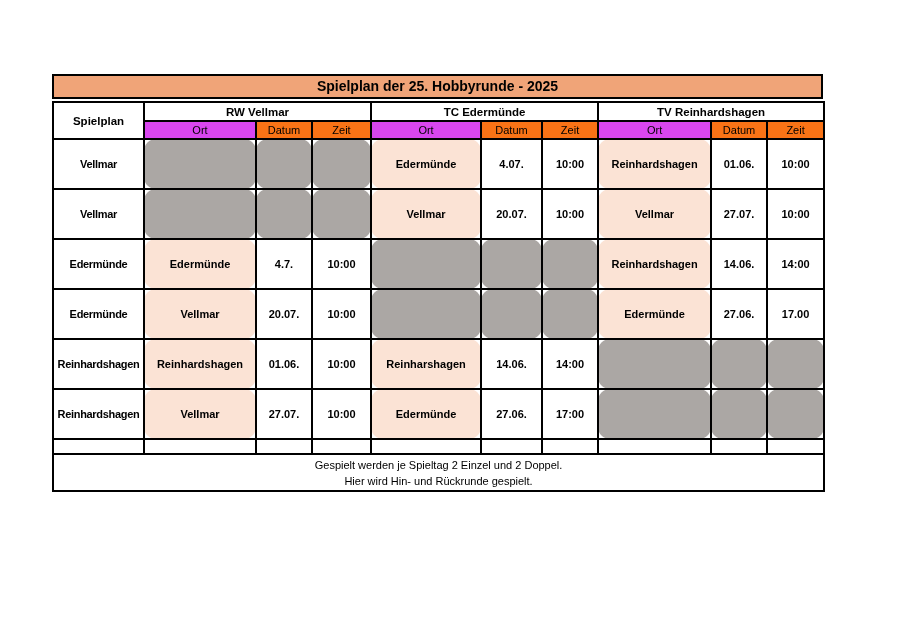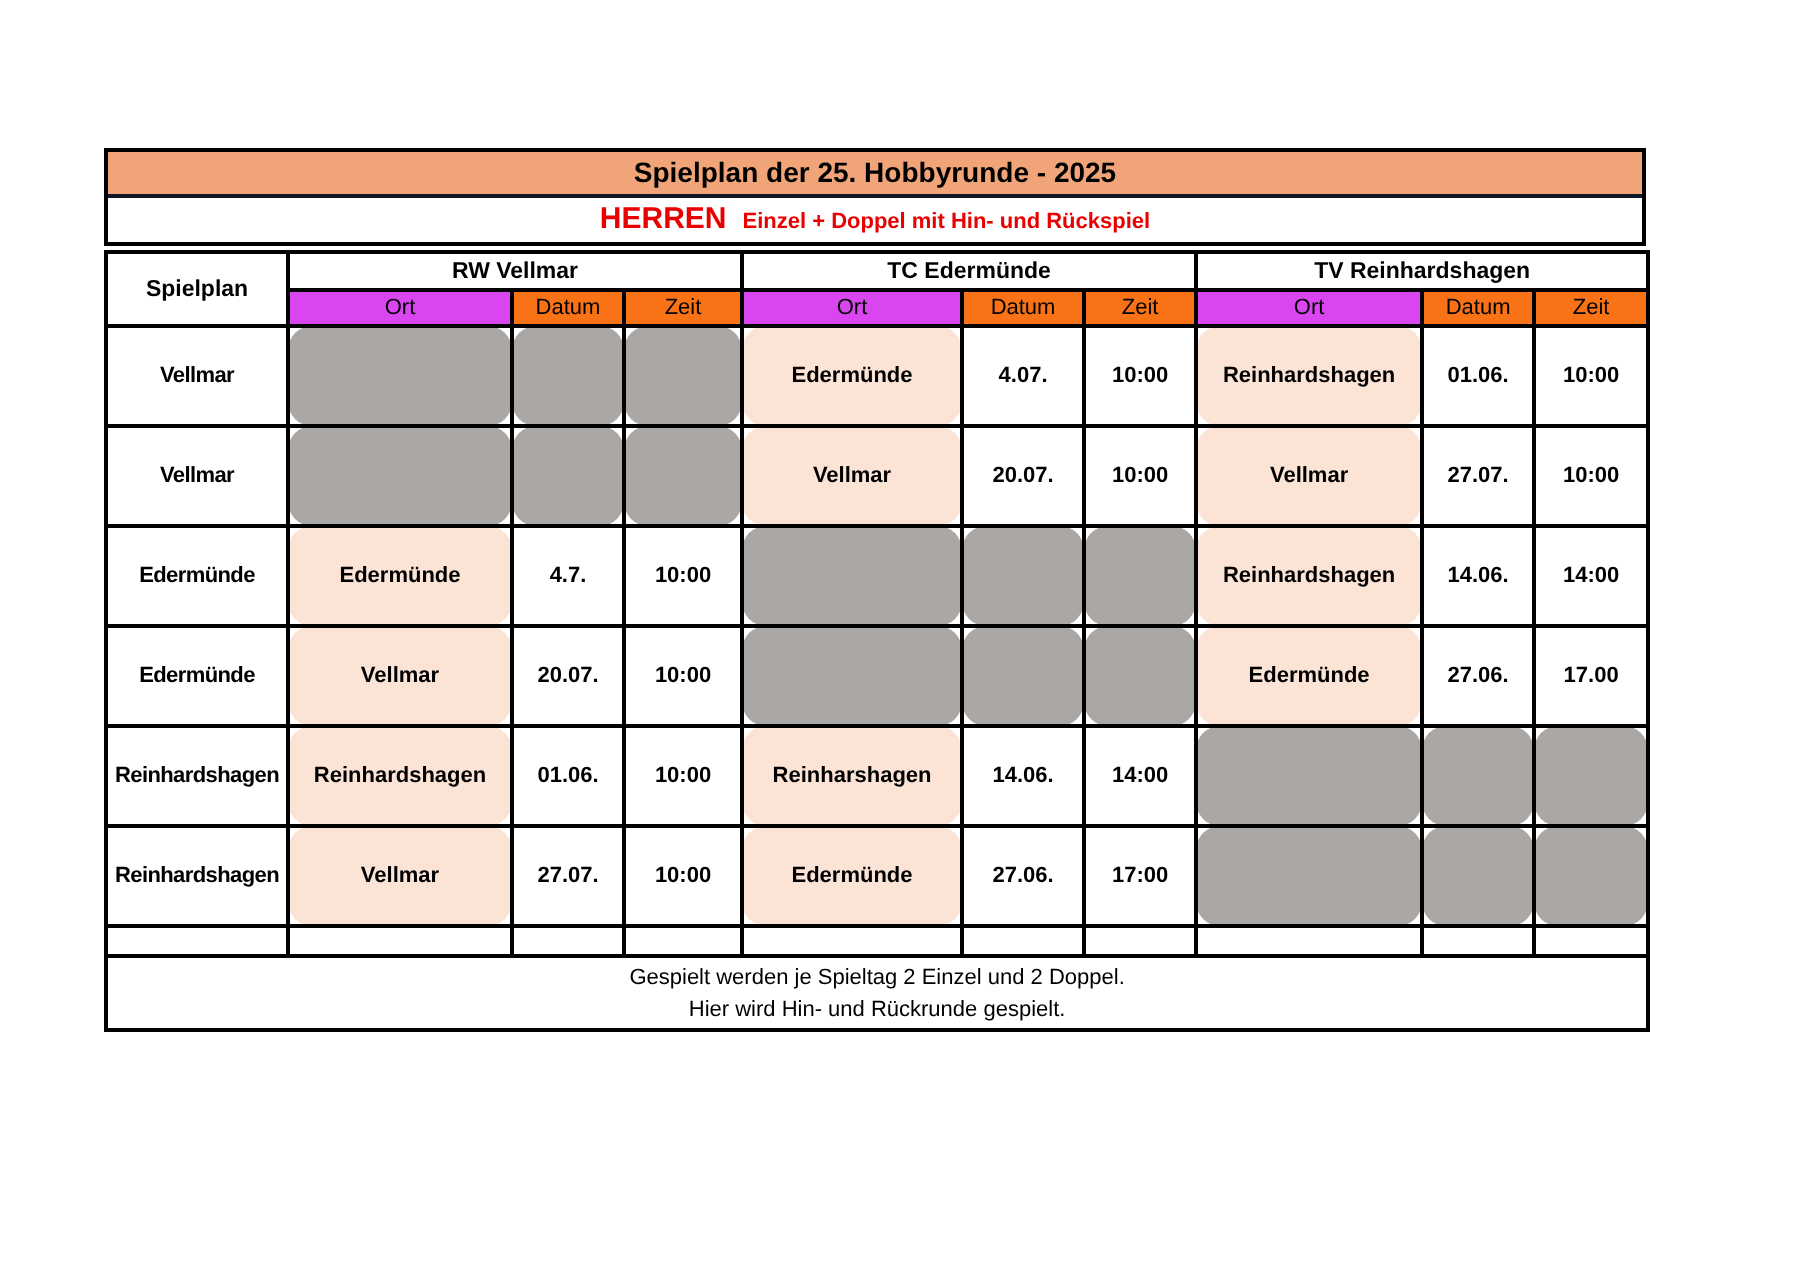--- a/index.html
+++ b/index.html
@@ -4,21 +4,21 @@
 <style>
   html,body { margin:0; padding:0; background:#ffffff; }
   .sheet {
     position:relative; width:900px; height:636px; background:#ffffff;
     font-family:"Liberation Sans", sans-serif; color:#000; overflow:hidden;
   }
   .plan { position:absolute; left:52px; top:74px; width:771px; }
 
   
   .head-block { border:2px solid #000; }
-  .head-row { border-bottom:2px solid #0f172a; text-align:center; }
+  .head-row { border-bottom:2px solid #7f1d1d; text-align:center; }
   .head-row:last-child { border-bottom:none; }
   .title-row { background:#f0a478; height:21px; line-height:21px; font-size:14px; font-weight:bold; }
   .subtitle-row { height:22px; line-height:22px; color:#e90000; font-weight:bold; }
   .subtitle-main { font-size:15px; margin-right:8px; }
   .subtitle-detail { font-size:11px; }
   .info-row { height:16px; line-height:16px; font-size:11px; font-weight:bold; white-space:pre; }
 
   
   table.schedule { border-collapse:collapse; width:771px; margin-top:2px; table-layout:fixed; }
   table.schedule th, table.schedule td { border:2px solid #000; padding:0; text-align:center; vertical-align:middle; overflow:hidden; }
@@ -40,23 +40,20 @@
   .footer-bold { font-weight:normal; }
 </style>
 </head>
 <body>
 
 <div class="sheet">
   <div class="plan">
 
     <div class="head-block">
       <div class="head-row title-row">Spielplan der 25. Hobbyrunde - 2025</div>
-      <div class="head-row subtitle-row">
-        <span class="subtitle-main">HERREN</span><span class="subtitle-detail">Einzel + Doppel mit Hin- und Rückspiel</span>
-      </div>
     </div>
 
     <table class="schedule">
       <colgroup>
         <col style="width:91px">
           <col style="width:112px">
           <col style="width:56px">
           <col style="width:59px">
         <col style="width:110px">
           <col style="width:61px">

